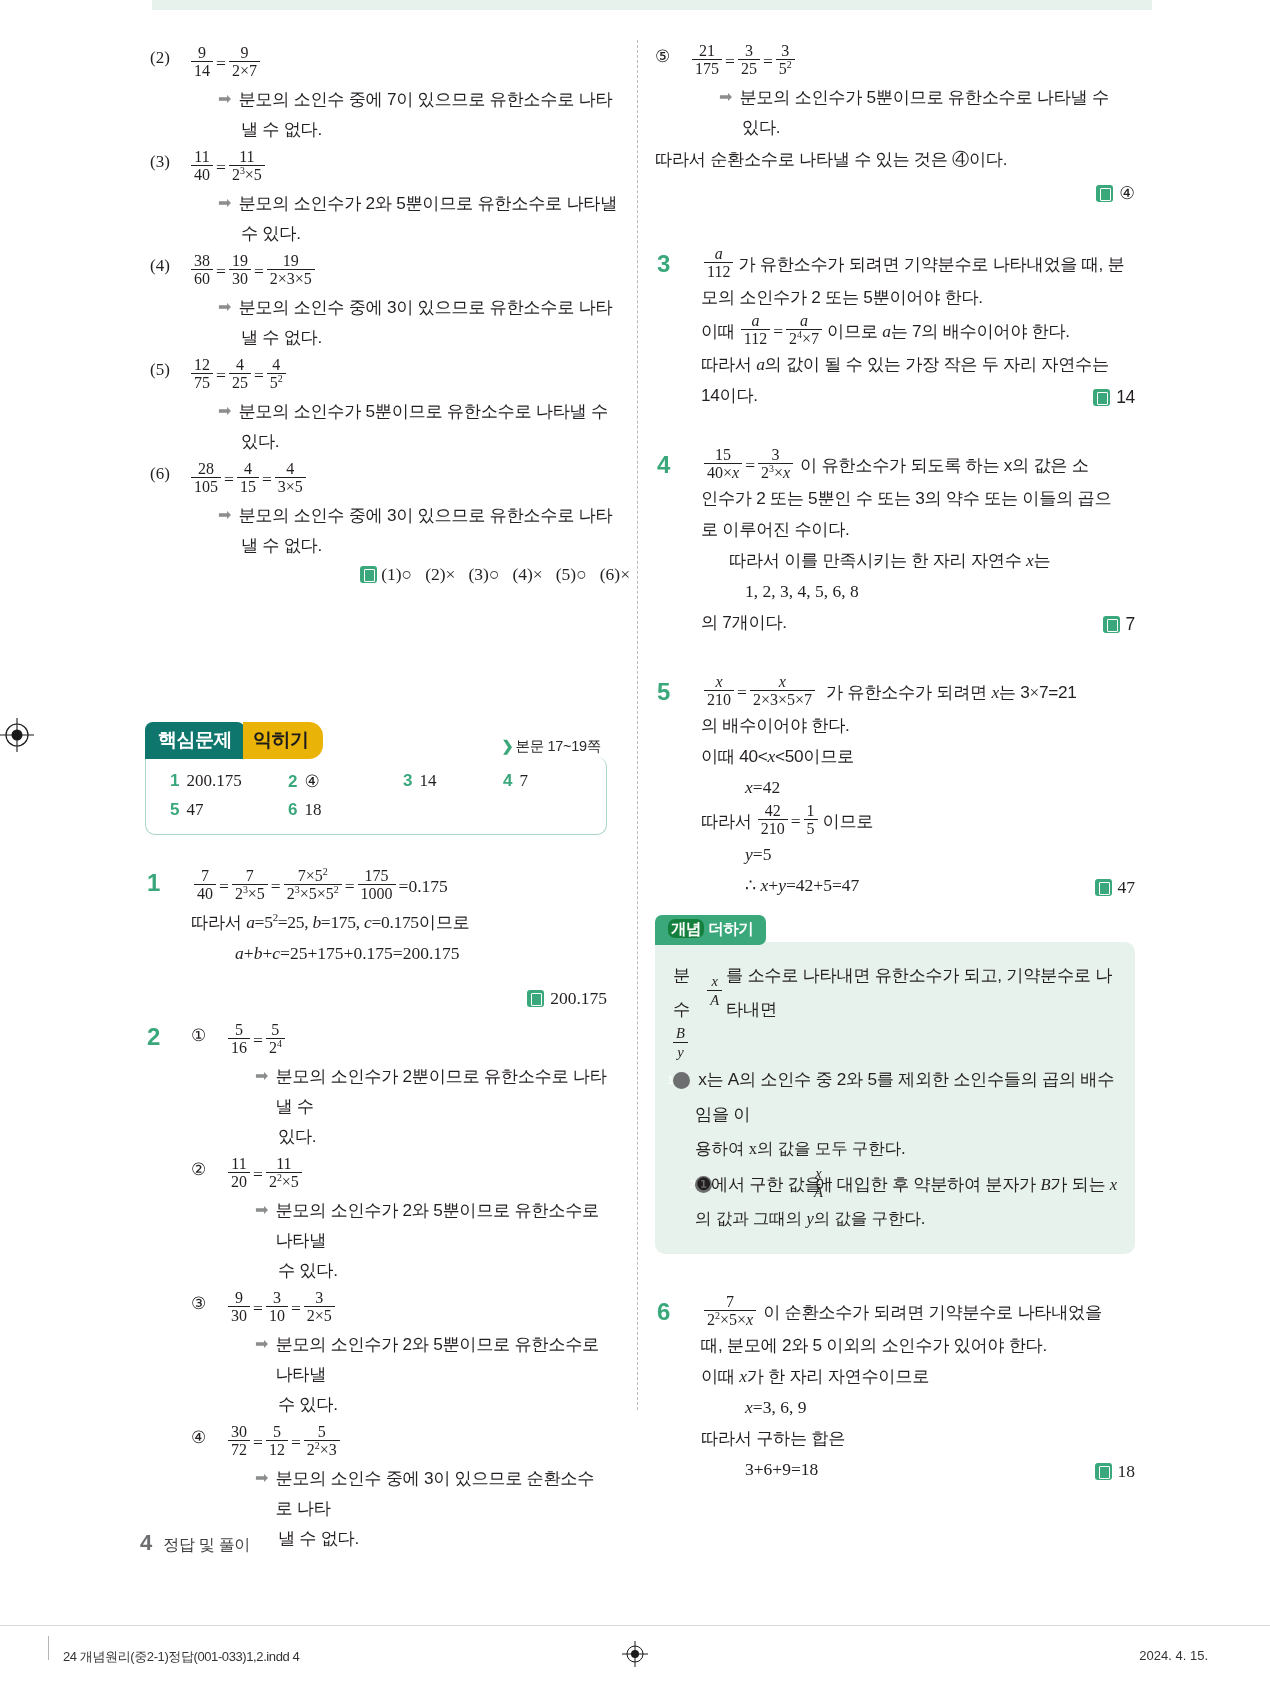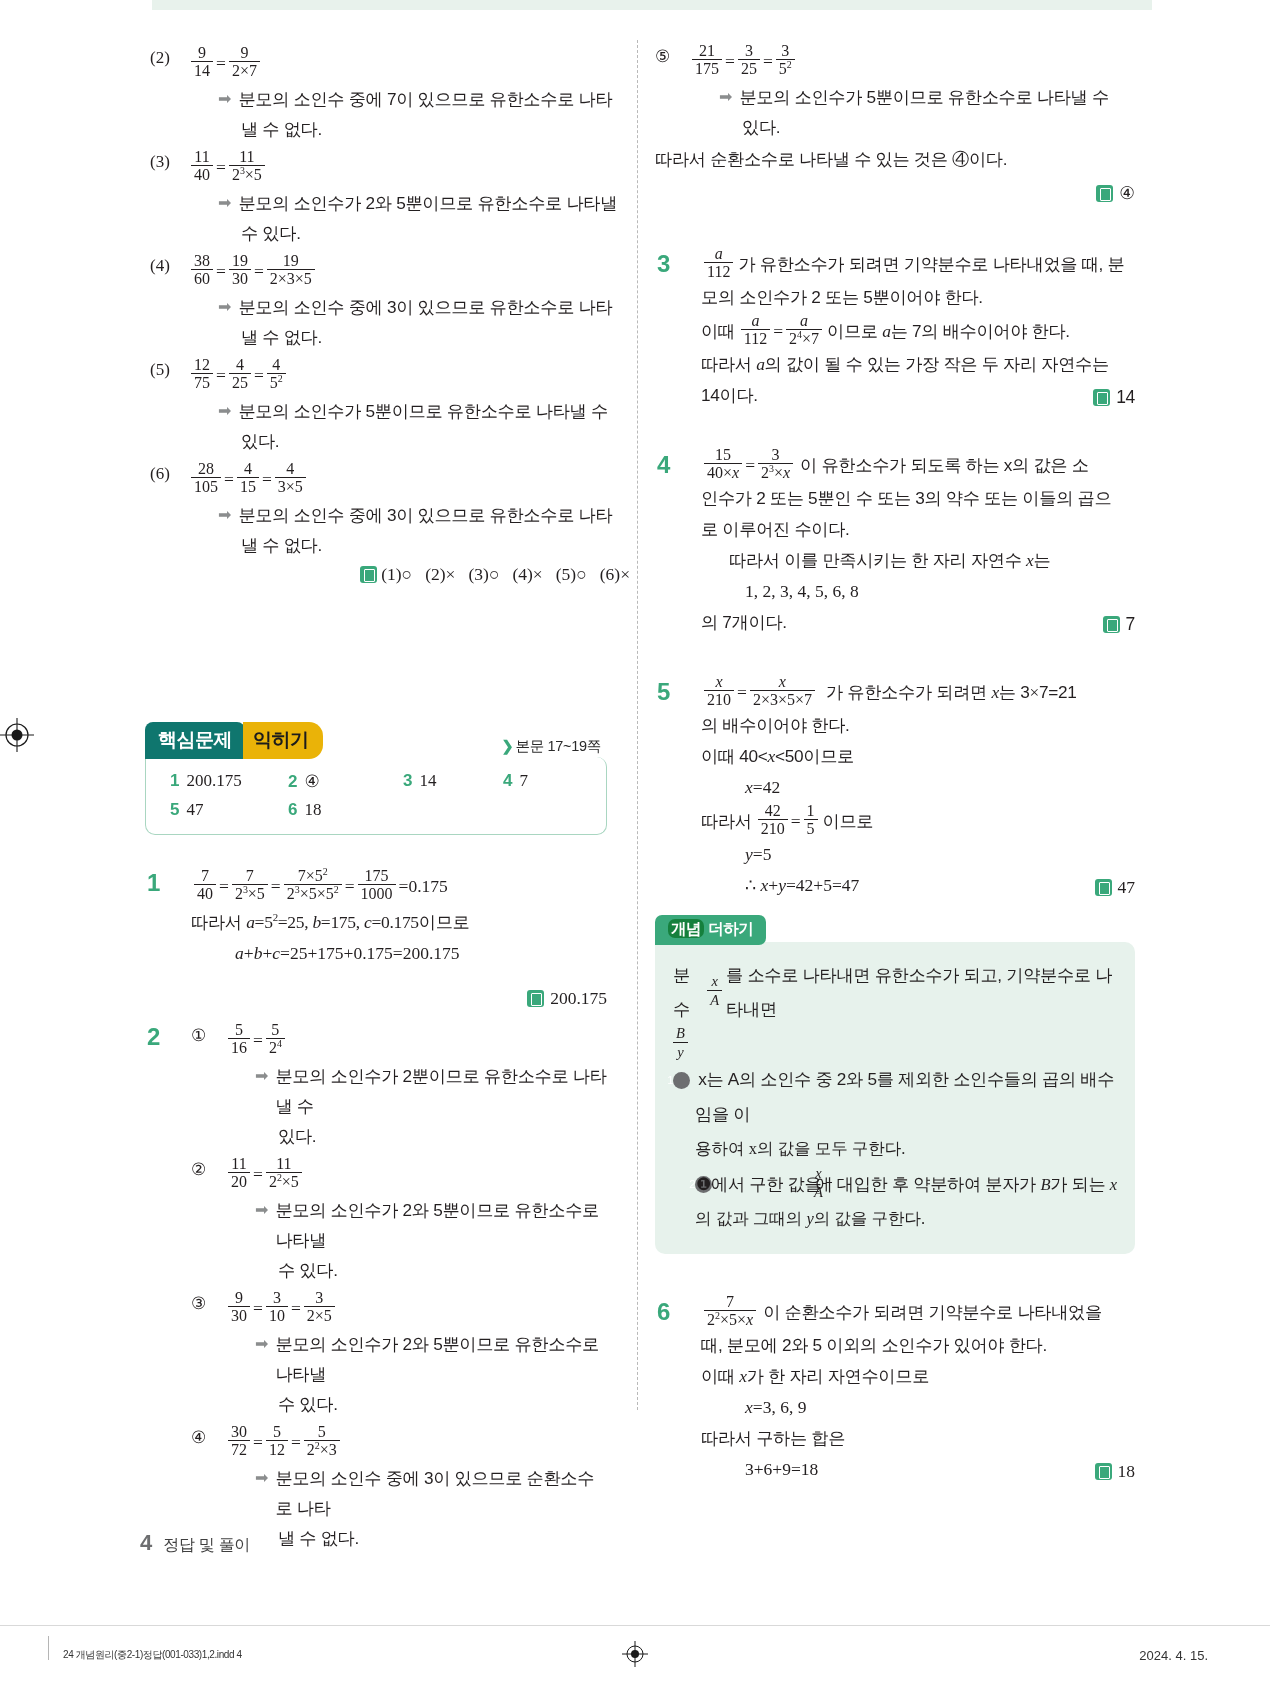--- a/index.html
+++ b/index.html
@@ -147,21 +147,21 @@
   .foot-page .fp-txt {
     font-family:"Liberation Sans", sans-serif; font-size:16px; color:#3f3f3f;
     letter-spacing:-0.3px;
   }
   .print-bar {
     position:absolute; left:0; top:1625px; width:1270px; height:58px;
     border-top:1px solid #d9d9d9;
   }
   .print-left {
     position:absolute; left:63px; top:1648px;
-    font-family:"Liberation Sans", sans-serif; font-size:10px; color:#333;
+    font-family:"Liberation Sans", sans-serif; font-size:13px; color:#333;
     letter-spacing:-0.4px;
   }
   .print-right {
     position:absolute; right:62px; top:1648px;
     font-family:"Liberation Sans", sans-serif; font-size:13px; color:#333;
   }
   .print-mark { position:absolute; left:622px; top:1641px; width:26px; height:26px; }
   .vrule { position:absolute; left:48px; top:1636px; width:1px; height:24px; background:#b5b5b5; }
 </style>
 </head>

